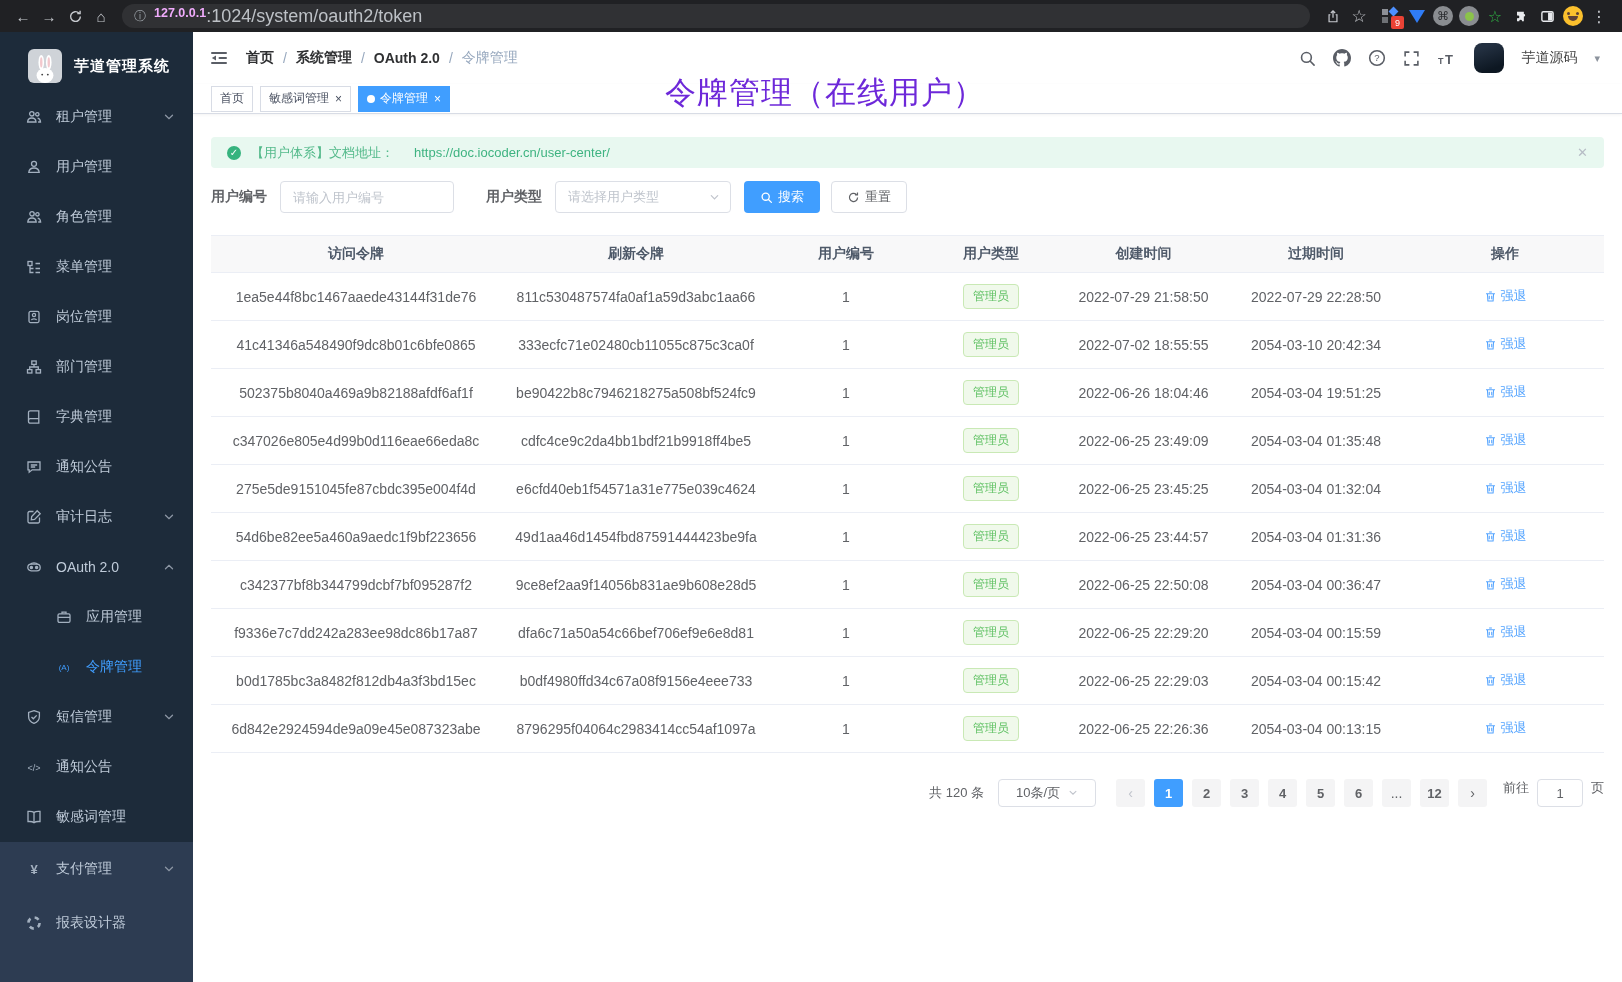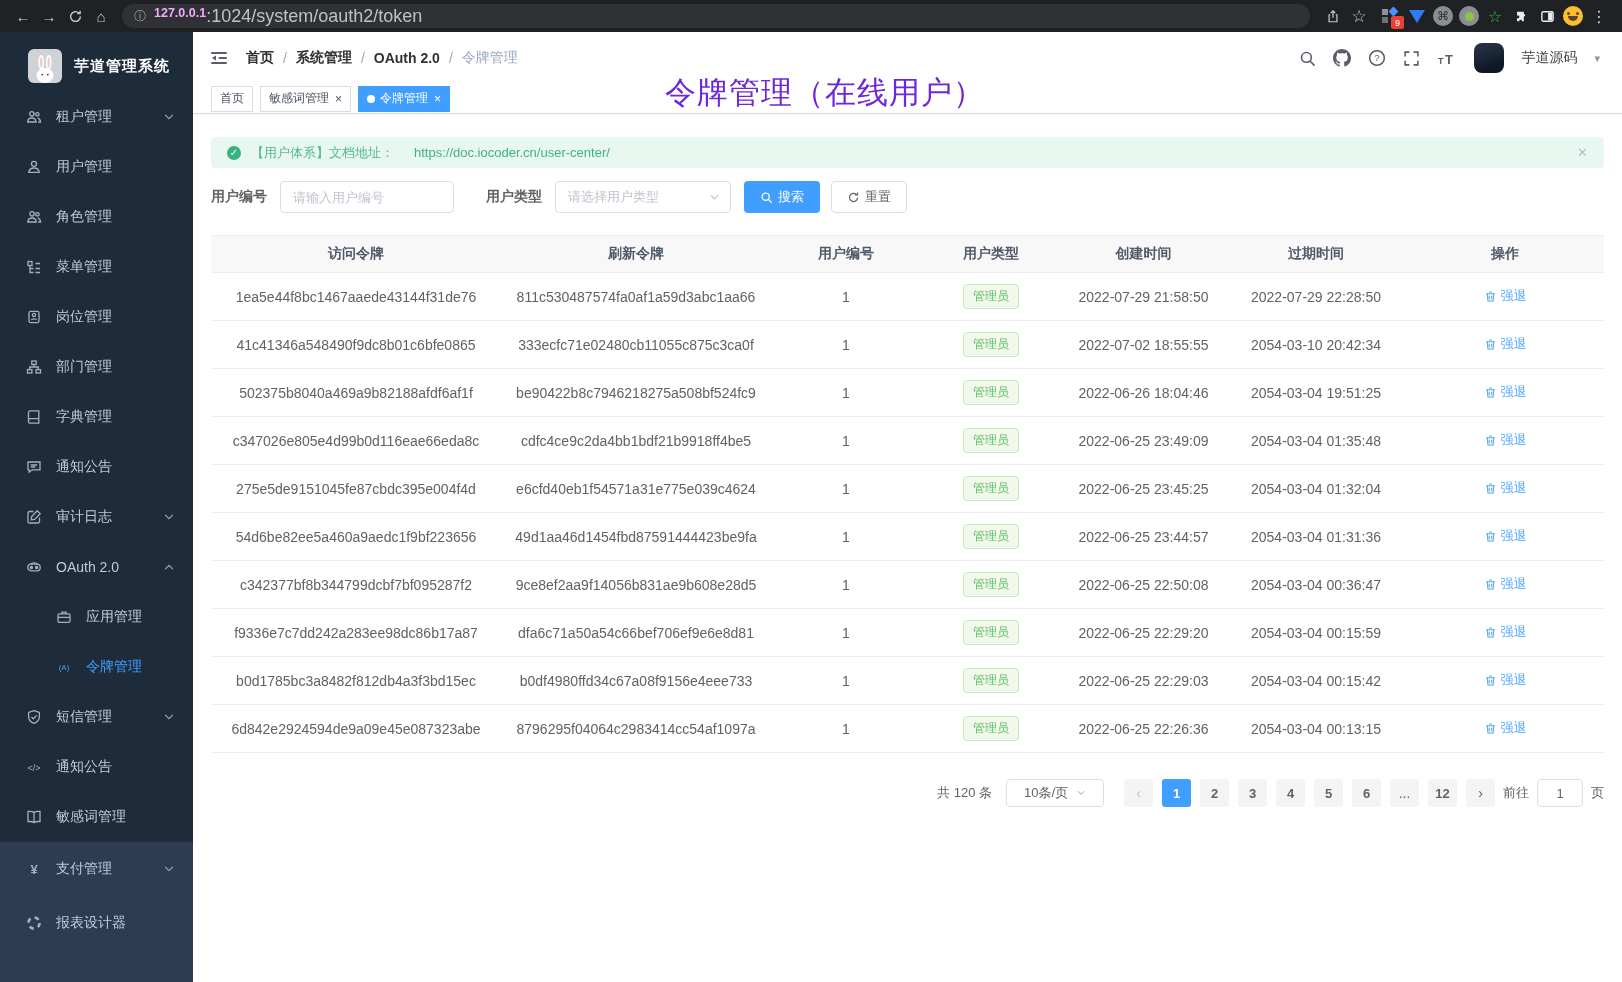--- a/index.html
+++ b/index.html
@@ -97,21 +97,21 @@
 
   .pagination { margin-top:26px; width:1393px; display:flex; justify-content:flex-end; align-items:center; font-size:13px; color:#606266; }
   .pg-total { margin-right:14px; }
   .pg-size { width:98px; height:28px; border:1px solid #dcdfe6; border-radius:4px; display:flex; align-items:center; justify-content:center; gap:8px; color:#606266; cursor:pointer; margin-right:20px; }
   .pg-size .sel-caret { color:#c0c4cc; display:flex; }
   .pills { display:flex; align-items:center; gap:9px; }
   .pill { min-width:29px; height:28px; padding:0 4px; background:#f4f4f5; border-radius:3px; display:flex; align-items:center; justify-content:center; font-size:13px; color:#606266; cursor:pointer; font-weight:700; }
   .pill.arrow { font-size:14px; font-weight:400; }
   .pill.disabled { color:#c0c4cc; cursor:default; }
   .pill.active { background:#409eff; color:#fff; }
-  .pg-goto { display:flex; align-items:center; gap:8px; margin-left:8px; }
+  .pg-goto { display:flex; gap:8px; margin-left:16px; }
   .goto-input { width:46px; height:28px; border:1px solid #dcdfe6; border-radius:4px; text-align:center; font-size:13px; color:#606266; outline:none; }
   svg { display:block; }
 </style>
 </head>
 <body>
 
 <div class="screen">
 
   <div class="browser-bar">
     <div class="bicon">←</div>

